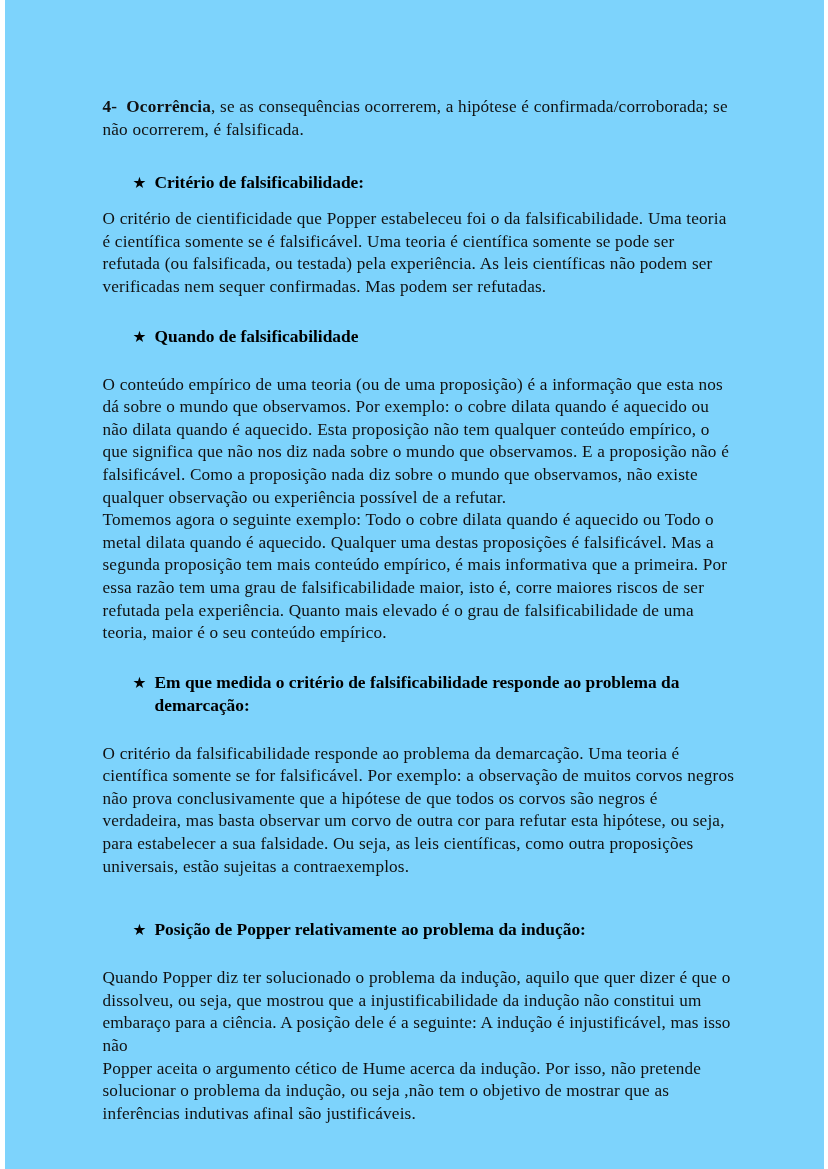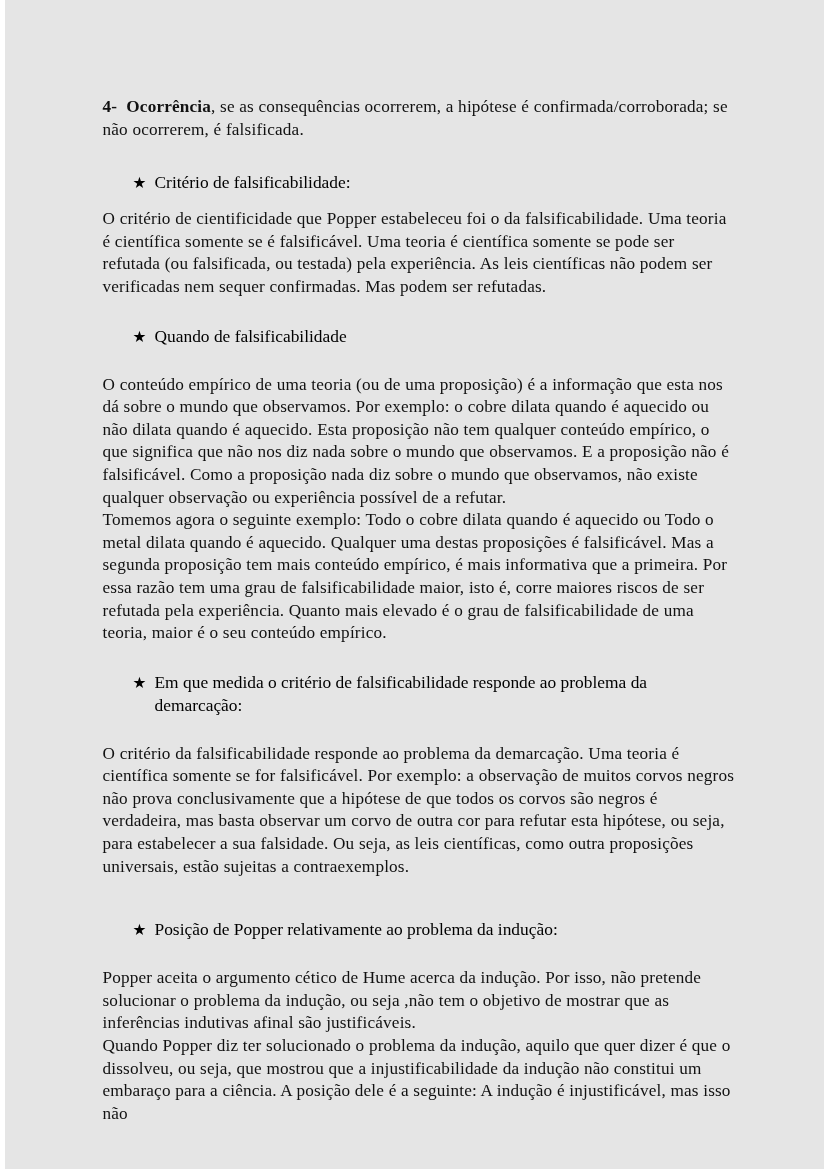--- a/index.html
+++ b/index.html
@@ -9,21 +9,21 @@
     background: #ffffff;
   }
   body {
     font-family: "Liberation Serif", "DejaVu Serif", serif;
     color: #000000;
   }
   .page {
     position: relative;
     width: 819px;
     height: 1169px;
-    background: #e5e5e5;
+    background: #7dd3fc;
     margin: 0 auto;
     overflow: hidden;
     box-sizing: border-box;
   }
   .content {
     position: absolute;
     left: 98px;
     top: 96px;
     width: 634px;
   }
@@ -57,21 +57,21 @@
   .heading .star {
     flex: 0 0 auto;
     width: 22px;
     font-size: 15.5px;
     line-height: 23px;
     font-weight: normal;
     color: #000000;
   }
   .heading .htext {
     flex: 1 1 auto;
-    font-weight: normal;
+    font-weight: bold;
   }
 
   
   .sp-14 { height: 14px; }
   .sp-26 { height: 26px; }
   .sp-30 { height: 30px; }
   .sp-40 { height: 40px; }
 </style>
 </head>
 <body>
@@ -118,18 +118,18 @@
 
     <div class="sp-40"></div>
 
     <div class="heading">
       <span class="star">★</span>
       <span class="htext">Posição de Popper relativamente ao problema da indução:</span>
     </div>
 
     <div class="sp-26"></div>
 
+    <p class="para">Quando Popper diz ter solucionado o problema da indução, aquilo que quer dizer é que o dissolveu, ou seja, que mostrou que a injustificabilidade da indução não constitui um embaraço para a ciência. A posição dele é a seguinte: A indução é injustificável, mas isso não</p>
+
     <p class="para">Popper aceita o argumento cético de Hume acerca da indução. Por isso, não pretende solucionar o problema da indução, ou seja ,não tem o objetivo de mostrar que as inferências indutivas afinal são justificáveis.</p>
-
-    <p class="para">Quando Popper diz ter solucionado o problema da indução, aquilo que quer dizer é que o dissolveu, ou seja, que mostrou que a injustificabilidade da indução não constitui um embaraço para a ciência. A posição dele é a seguinte: A indução é injustificável, mas isso não</p>
 
   </div>
 </div>
 
 </body></html>

